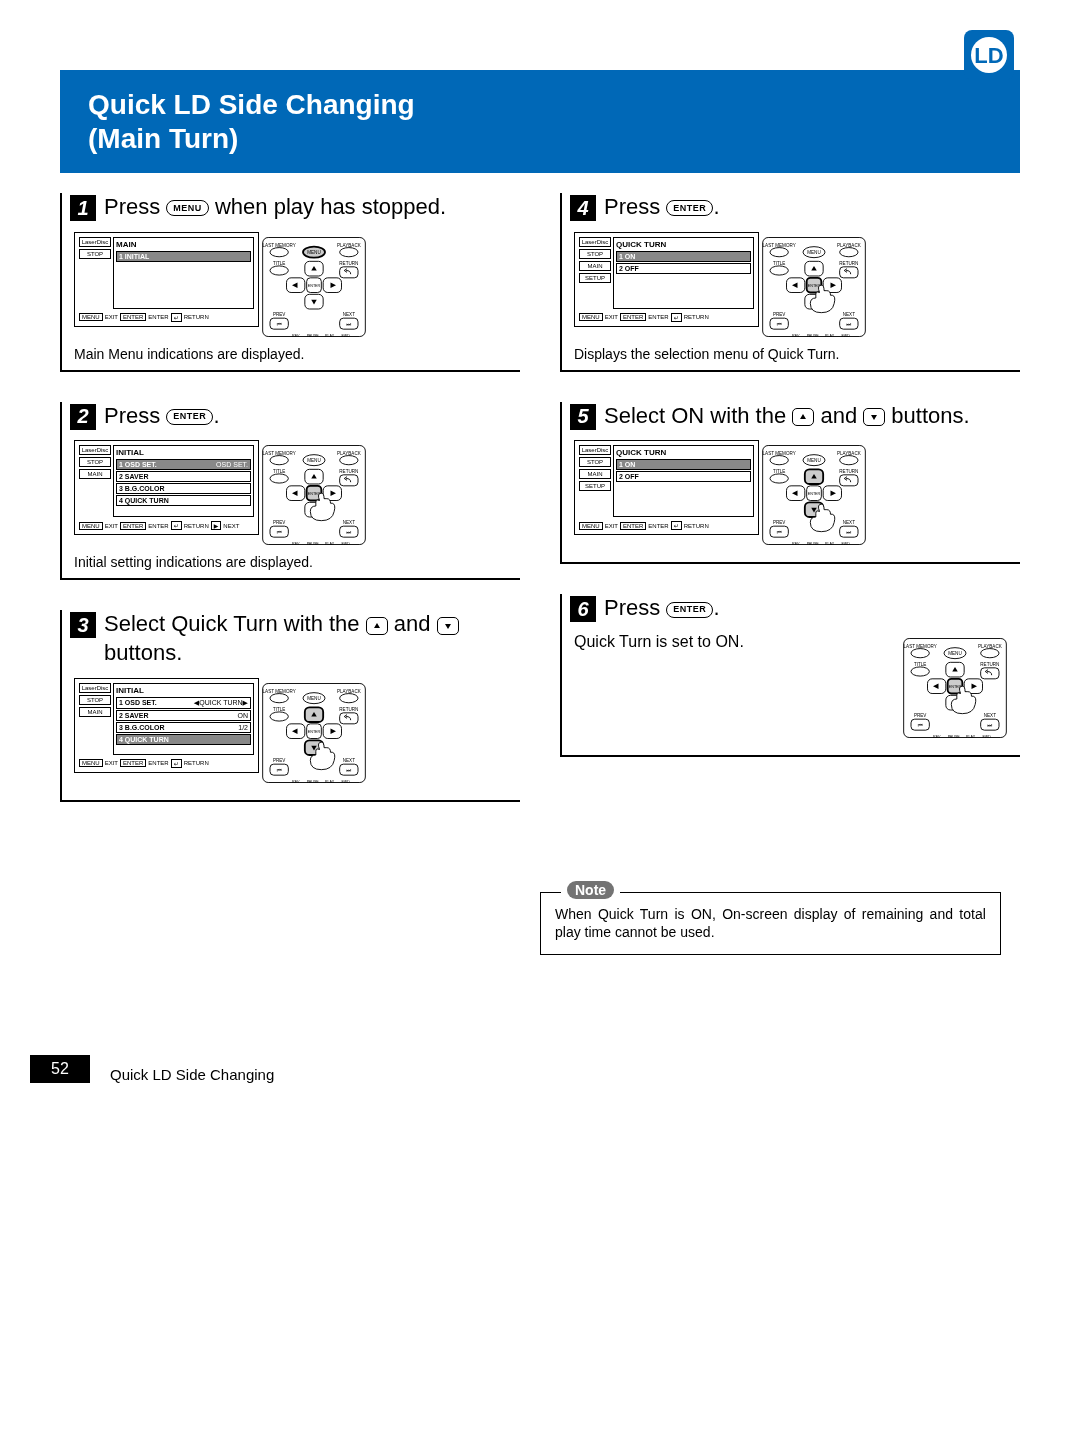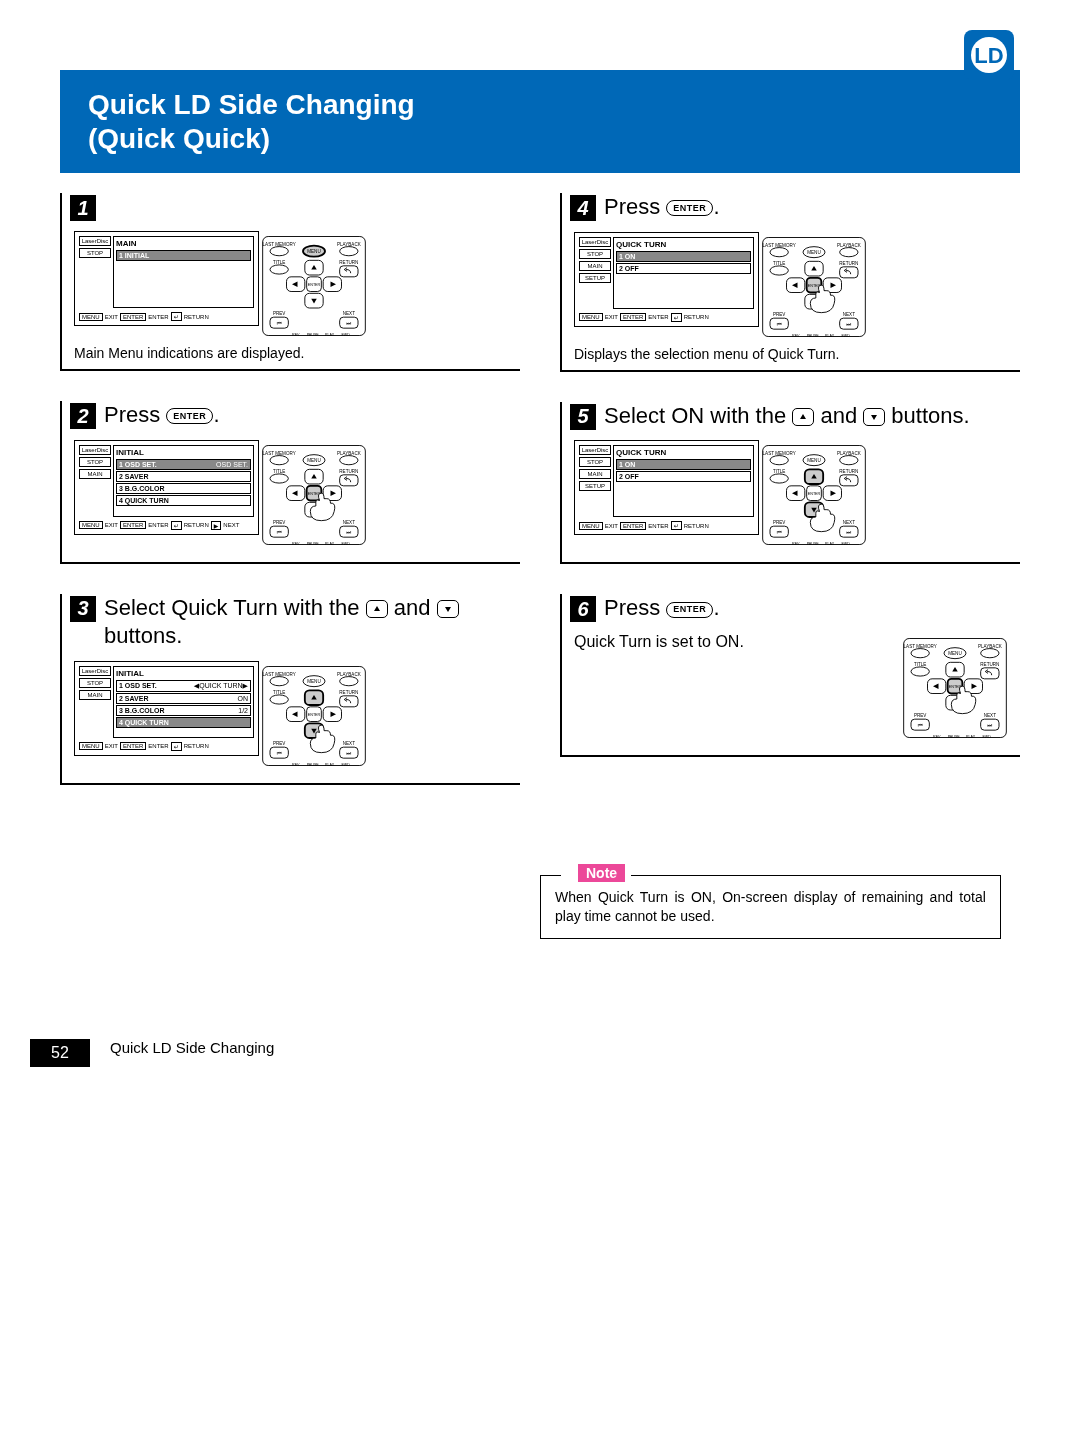--- a/index.html
+++ b/index.html
@@ -30,52 +30,53 @@
   .osd-row { border: 1px solid #000; padding: 1px 2px; margin: 1px 0; font-size: 7px; font-weight: bold; display: flex; justify-content: space-between; }
   .osd-row.hl { background: #888; color: #fff; }
   .osd-row .rv { font-weight: normal; }
   .osd-footer { font-size: 6px; margin-top: 4px; display:flex; gap:2px; align-items:center; flex-wrap:wrap; }
   .osd-footer .tag { border: 1px solid #000; padding: 0 2px; }
   .remote { width: 120px; }
   .remote-svg { width: 110px; height: 110px; }
   .caption { font-size: 14px; margin-left: 4px; }
   .note-box { border: 1.5px solid #000; margin-top: 60px; margin-left: 50%; width: 48%; padding: 12px 14px 12px 14px; position: relative; }
   .note-badge { position: absolute; top: -12px; left: 20px; background: #fff; padding: 0 6px; }
-  .note-badge span { display:inline-block; background: #ec4899; color: #fff; padding: 1px 8px; font-weight: bold; font-size: 14px; border-radius:0;margin-left:11px; }
+  .note-badge span { display:inline-block; background: #737373; color: #fff; padding: 1px 8px; font-weight: bold; font-size: 14px; border-radius:9px; }
   .note-text { font-size: 14px; line-height: 1.35; text-align: justify; }
-  .footer { position: relative; margin-top: 100px; display:flex; align-items:flex-start; }
+  .footer { position: relative; margin-top: 100px; display:flex; align-items:flex-end; }
   .page-num { background: #000; color: #fff; width: 60px; height: 28px; display:flex; align-items:center; justify-content:center; font-size: 16px; margin-left:-30px; margin-right:20px; }
   .footer-text { font-size: 15px; }
 </style>
 </head>
 <body>
 
 <div class="page">
 
   <div class="logo-ld">
     <svg width="50" height="50" viewBox="0 0 50 50">
       <rect x="0" y="0" width="50" height="50" rx="8" fill="#0068b7"></rect>
       <circle cx="25" cy="25" r="18" fill="#fff"></circle>
       <text x="25" y="33" text-anchor="middle" font-family="Arial" font-weight="bold" font-size="22" fill="#0068b7">LD</text>
     </svg>
   </div>
 
   <div class="header-bar">
     <div class="header-title">
       <span>Quick LD Side Changing</span><br>
-      <span>(Quick Quick)</span>
+      <span>(Main Turn)</span>
     </div>
   </div>
 
   <div class="steps" id="steps-container">
       <div class="col">
         <div class="step">
           <div class="step-inner">
     <div class="step-head">
       <span class="step-num">1</span>
+      <span class="step-text">Press <span class="btn-outline">MENU</span> when play has stopped.</span>
     </div>
     <div class="step-body">
               <div class="osd">
     <div class="osd-top">
       <div class="osd-side">
                     <div class="osd-side-lbl">LaserDisc</div>
                     <div class="osd-side-lbl">STOP</div>
                   </div>
       <div class="osd-main">
         <div class="osd-title">MAIN</div>
@@ -209,20 +210,21 @@
     <text x="98" y="102" font-size="6" text-anchor="middle">⏭</text>
     <text x="36" y="114" font-size="4">REV</text>
     <text x="52" y="114" font-size="4">PAUSE</text>
     <text x="72" y="114" font-size="4">PLAY</text>
     <text x="90" y="114" font-size="4">FWD</text>
     <g transform="translate(66,66)">
     <path d="M0 0 Q-3 -8 2 -8 Q5 -8 5 -2 L8 -2 Q12 -2 12 3 L14 3 Q18 4 16 12 Q14 22 2 22 Q-10 22 -10 12 Q-10 6 -4 6 L-4 2 Q-4 -2 0 0 Z" fill="#fff" stroke="#000" stroke-width="1"></path>
   </g>
   </svg></div>
             </div>
+    <div class="caption">Initial setting indications are displayed.</div>
   </div>
         </div>
         <div class="step">
           <div class="step-inner">
     <div class="step-head">
       <span class="step-num">3</span>
       <span class="step-text">Select Quick Turn with the <span class="btn-arrow">
                   <svg viewBox="0 0 10 10">
                     <path d="M2 7 L8 7 L5 2 Z" fill="#000"></path>
                   </svg>

